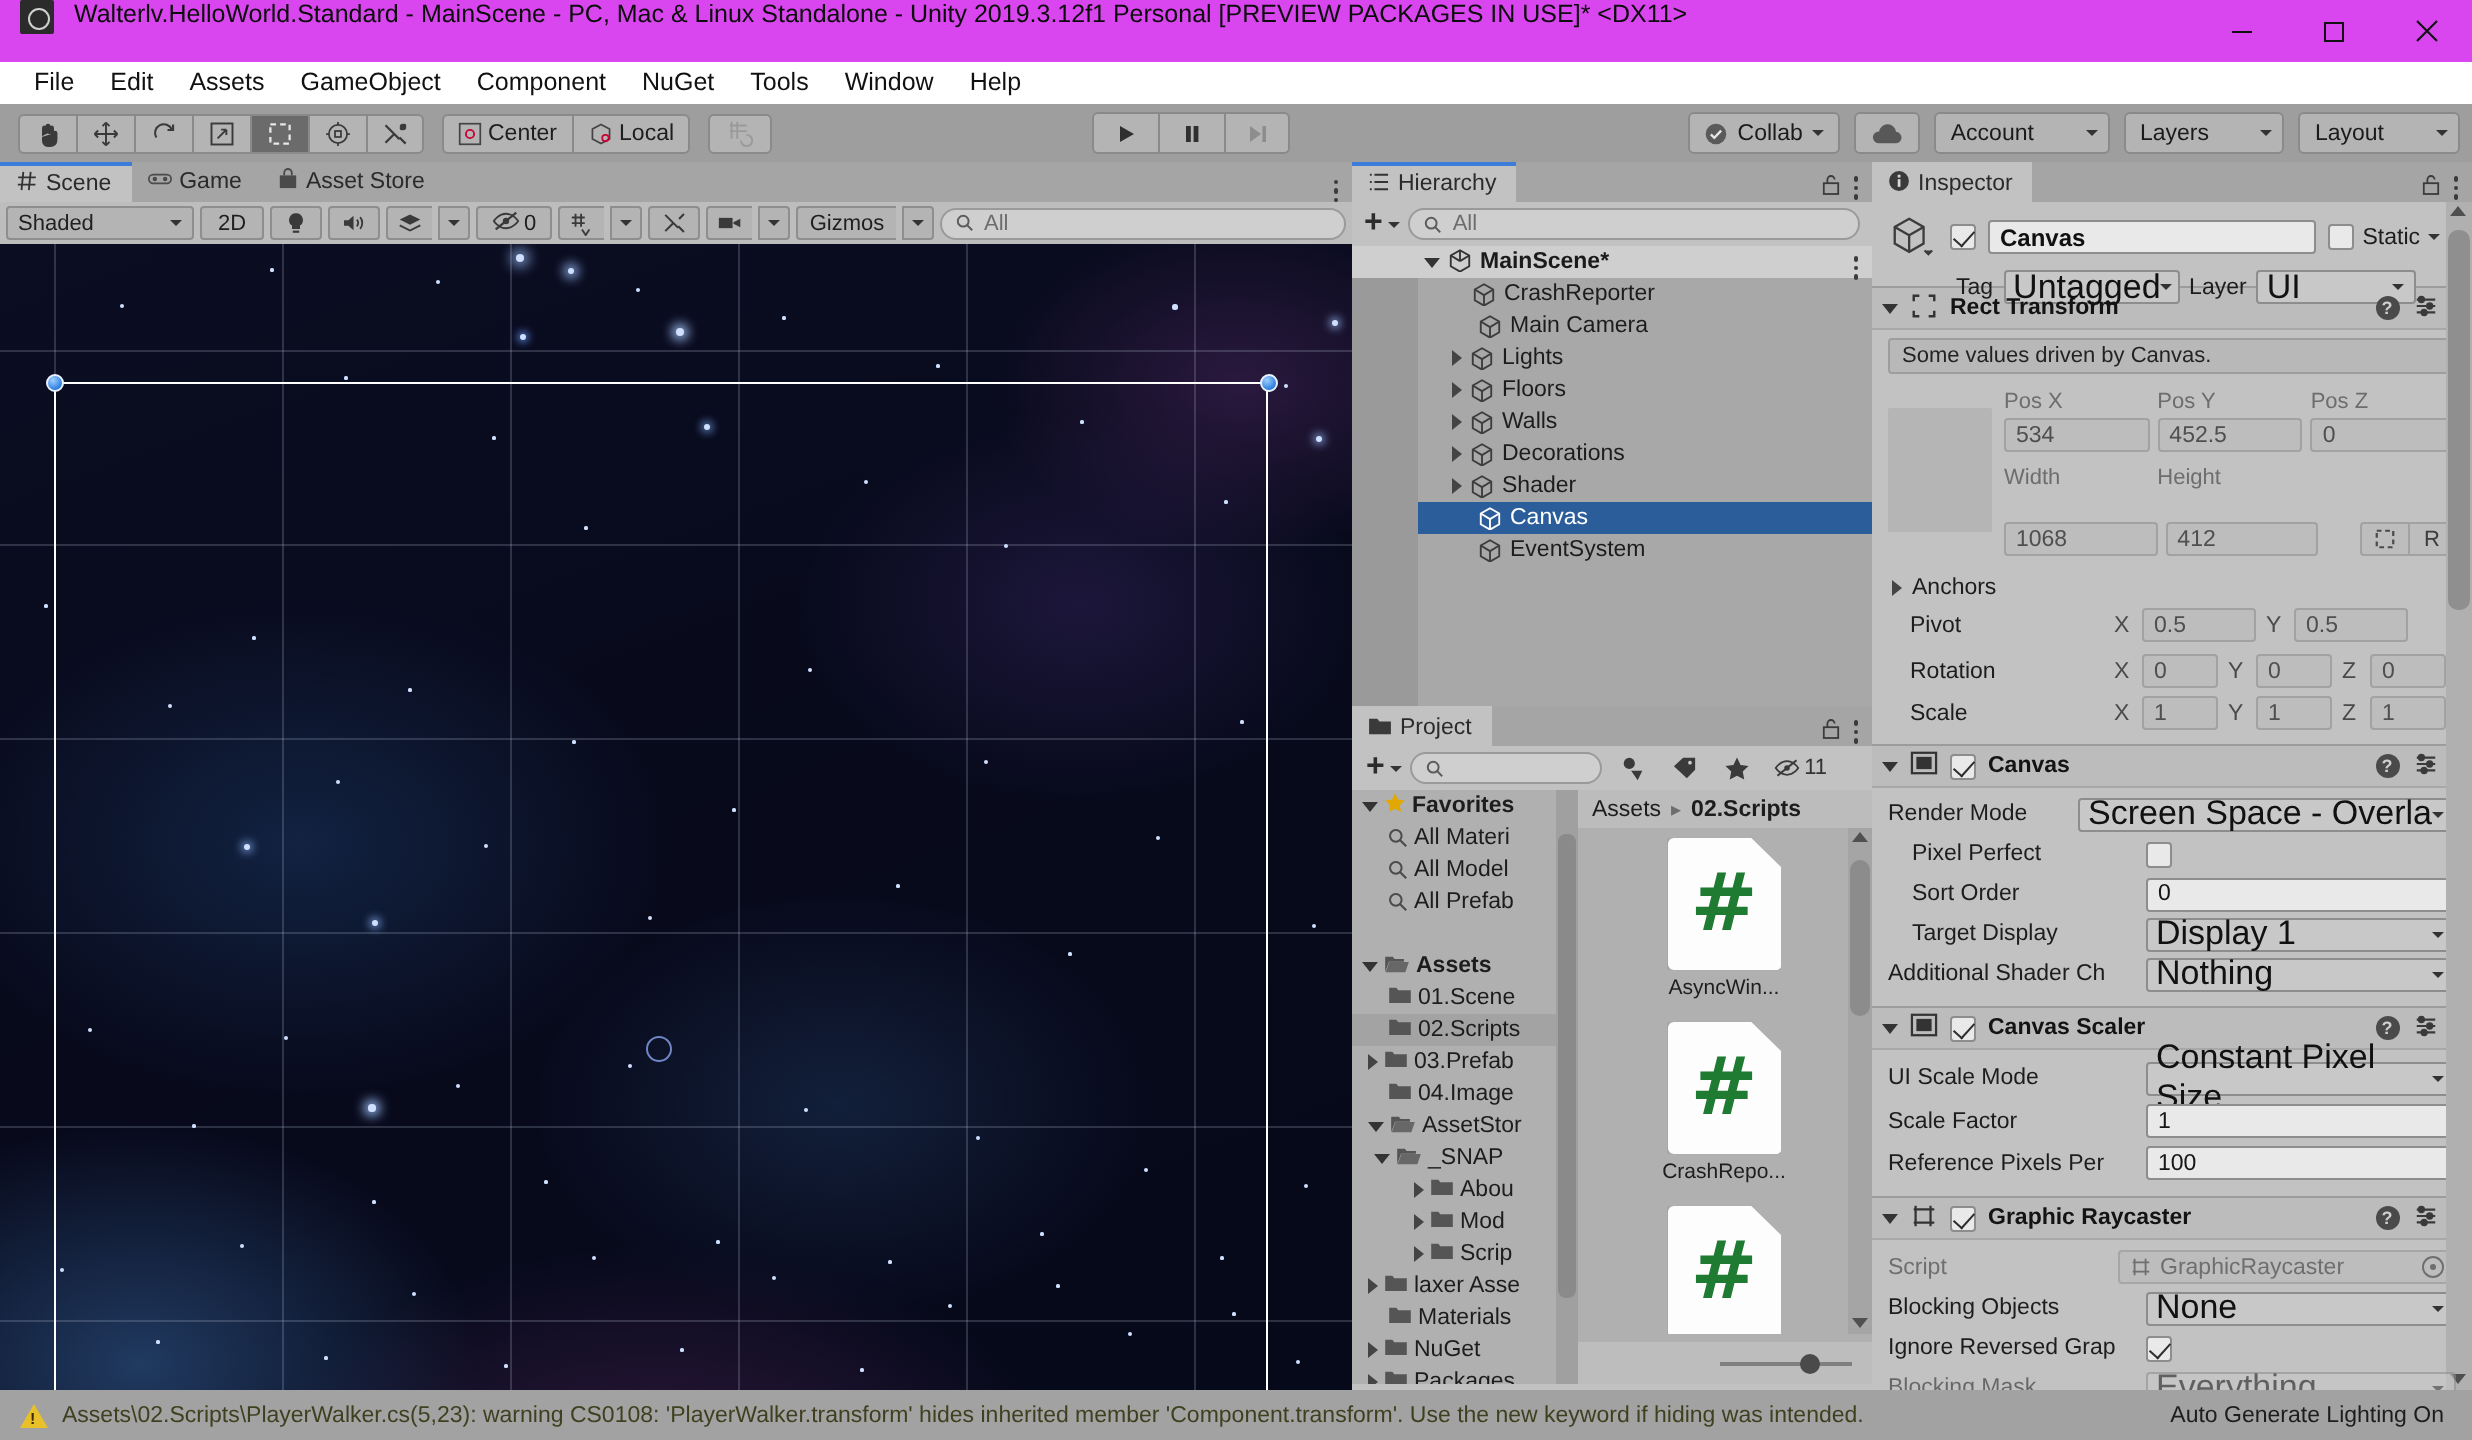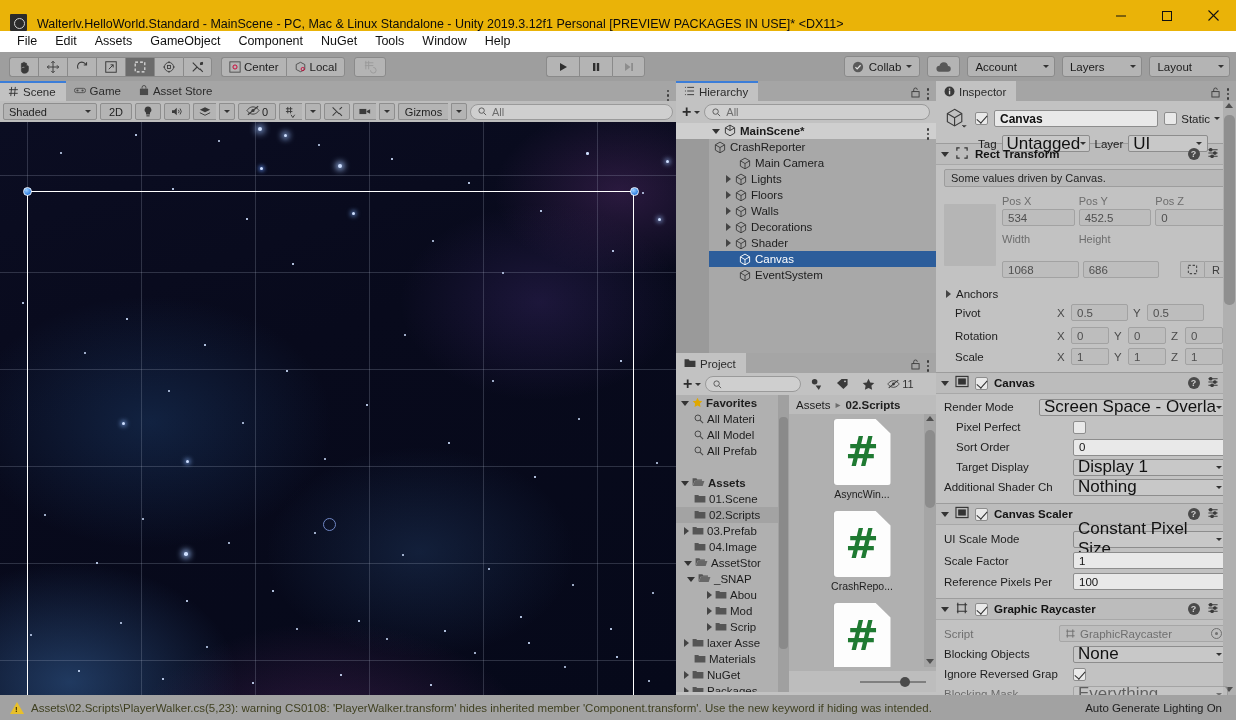--- a/index.html
+++ b/index.html
@@ -9,21 +9,21 @@
     font-size: 12px;
     background:#c2c2c2;
     color:#1d1d1d;
     -webkit-font-smoothing: antialiased;
   }
   .app { position:relative; width:1236px; height:720px; }
 
   
   .titlebar {
     position:absolute; left:0; top:0; width:1236px; height:31px;
-    background:#eab308; display:flex; align-items:flex-end;
+    background:#d946ef; display:flex; align-items:flex-start;
   }
   .title-ico {
     width:17px; height:17px; margin-left:10px; margin-right:10px;
     background:#2b2b2b; border-radius:1px; position:relative; flex:none;
   }
   .title-ico::after{
     content:""; position:absolute; left:4px; top:4px; width:9px; height:9px;
     border:1.6px solid #cfcfcf; border-radius:50%;
     clip-path: polygon(0 0,100% 0,100% 100%,0 100%);
   }
@@ -677,21 +677,21 @@
           </span>
           <span>MainScene*</span>
         </span>
         <span class="kebab" style="position:absolute;right:7px;top:5px">
             <i></i>
             <i></i>
             <i></i>
           </span>
       </div>
 
-      <div class="h-row" style="padding-left:38px">
+      <div class="h-row" style="padding-left:60px">
         <span class="go-ico">
           <svg width="12" height="12" viewBox="0 0 13 13" fill="none" stroke="#3c3c3c" stroke-width="1">
               <path d="M6.5 1.2l5 2.9v5.8l-5 2.9-5-2.9V4.1z"></path>
               <path d="M6.5 7.1v5.8M6.5 7.1l5-3M6.5 7.1l-5-3"></path>
             </svg>
         </span>
         <span>CrashReporter</span>
       </div>
       <div class="h-row" style="padding-left:63px">
         <span class="go-ico">
@@ -1139,21 +1139,21 @@
               <div style="flex:1">
                   <div class="f-lbl">Width</div>
                 </div>
               <div style="flex:1">
                   <div class="f-lbl">Height</div>
                 </div>
               <div style="flex:1"></div>
             </div>
             <div class="rt-line" style="margin-top:16px">
               <div class="f-in" style="flex:1">1068</div>
-              <div class="f-in" style="flex:1">686</div>
+              <div class="f-in" style="flex:1">412</div>
               <div style="flex:1;display:flex;justify-content:flex-end;gap:0">
                 <div class="sq-btn" style="border-radius:2px 0 0 2px;border-right:0">
                   <svg width="11" height="11" viewBox="0 0 12 12" stroke="#4a4a4a" stroke-width="1.2" fill="none" stroke-dasharray="2.6 2">
                       <rect x="1.5" y="1.5" width="9" height="9"></rect>
                     </svg>
                 </div>
                 <div class="sq-btn" style="border-radius:0 2px 2px 0;font-size:11px;color:#3d3d3d">R</div>
               </div>
             </div>
           </div>

